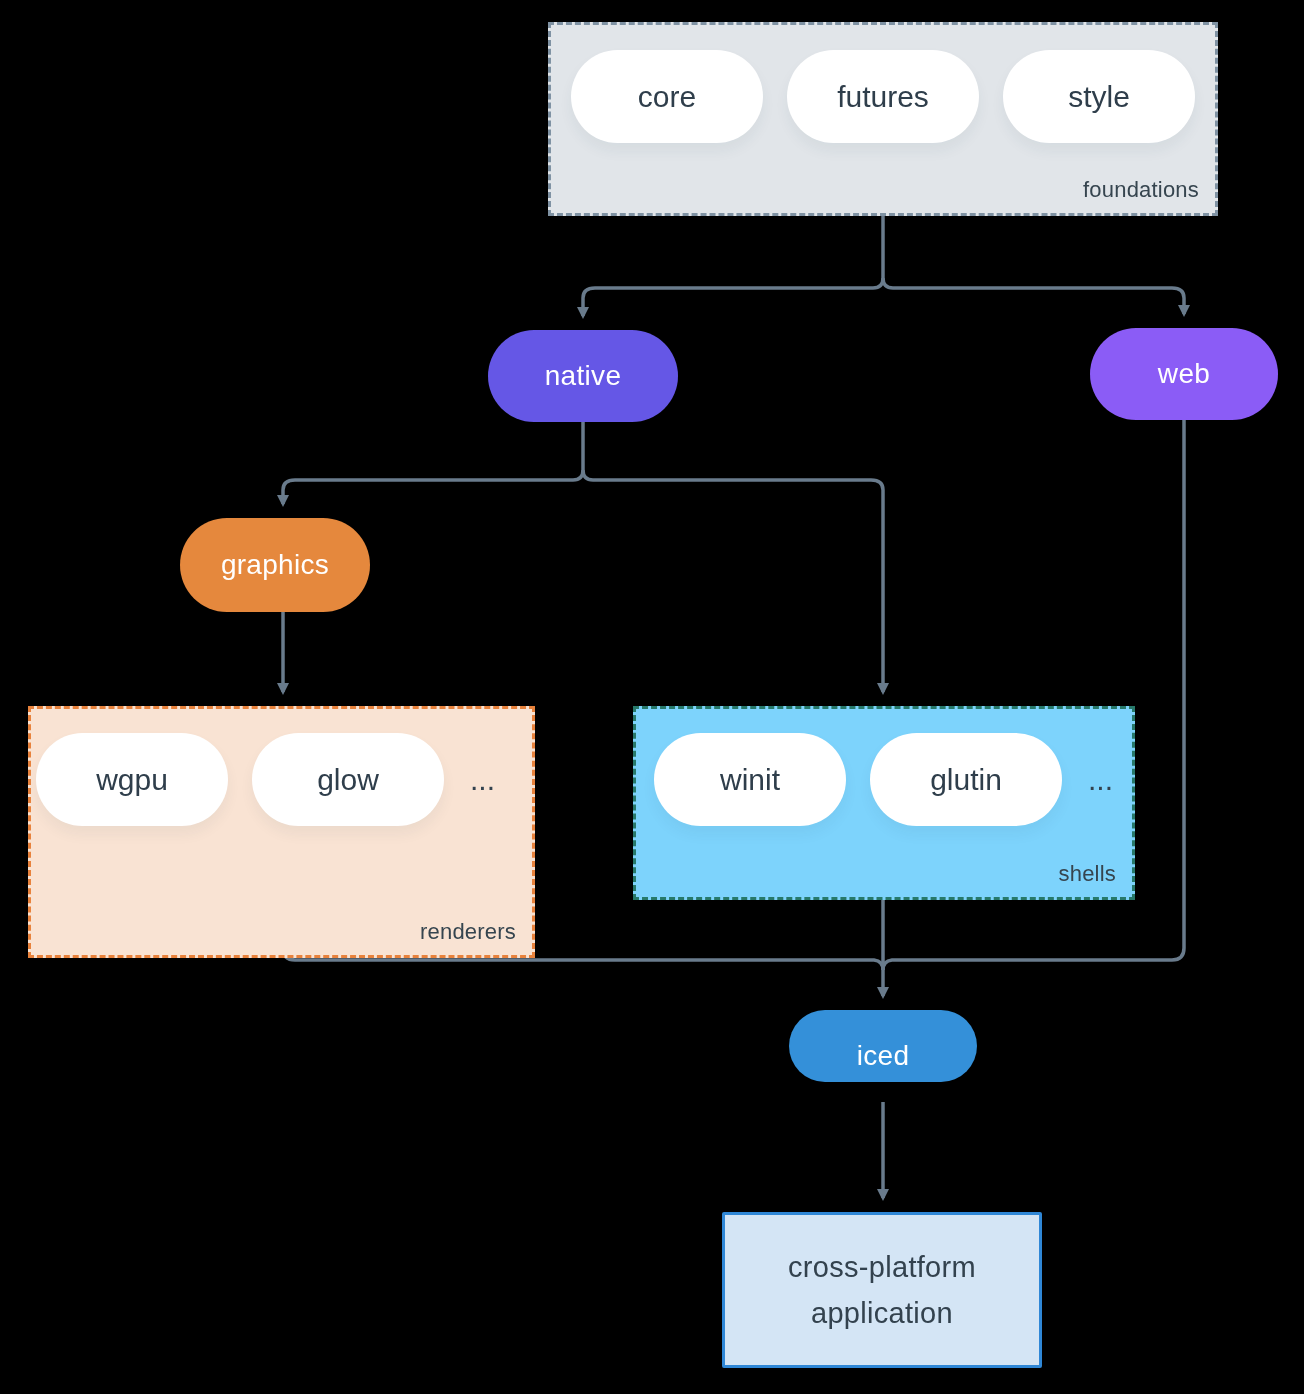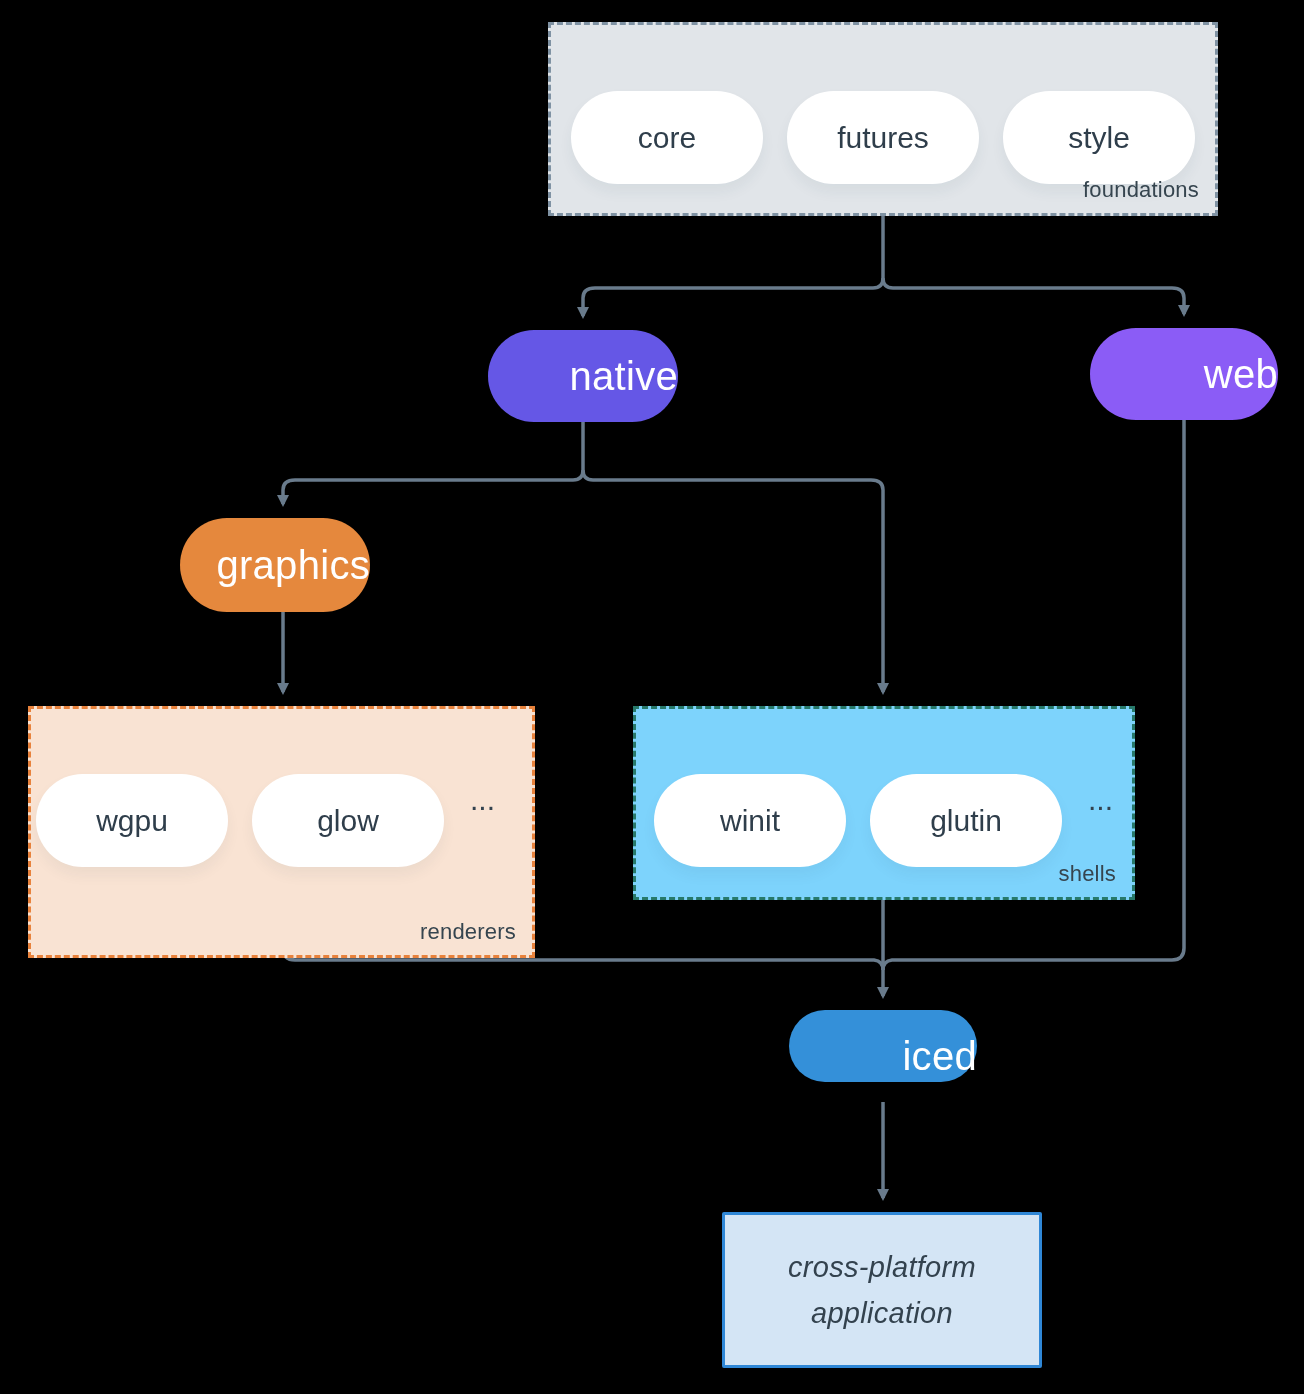--- a/index.html
+++ b/index.html
@@ -21,26 +21,25 @@
     position:absolute;right:16px;bottom:10px;
     font-size:22px;color:#36454f;letter-spacing:.2px;
   }
   .pill{
     height:93px;line-height:93px;border-radius:47px;
     text-align:center;font-size:30px;white-space:nowrap;
   }
   .pill.white{
     width:192px;background:#ffffff;color:#2f3e4b;
     box-shadow:0 8px 14px rgba(40,60,80,0.06);
-    margin-top:41px;
   }
   .node{
     position:absolute;z-index:2;
-    border-radius:47px;text-align:right;
-    font-size:40px;color:#ffffff;letter-spacing:.3px;
+    border-radius:47px;text-align:center;
+    font-size:28px;color:#ffffff;letter-spacing:.3px;
   }
   .ellipsis{font-size:30px;color:#33424e;padding-left:2px;}
   .g-foundations{
     left:548px;top:22px;width:670px;height:194px;
     background:#e1e5e9;border:3px dashed #7f92a3;
     padding:25px 0 0 20px;
   }
   .g-renderers{
     left:28px;top:706px;width:507px;height:252px;
     background:#f9e3d3;border:3px dashed #e8823c;
@@ -54,21 +53,20 @@
   .n-native{left:488px;top:330px;width:190px;height:92px;line-height:92px;background:#6557e6;}
   .n-web{left:1090px;top:328px;width:188px;height:92px;line-height:92px;background:#8b5cf6;}
   .n-graphics{left:180px;top:518px;width:190px;height:94px;line-height:94px;background:#e5883d;}
   .n-iced{left:789px;top:1010px;width:188px;height:72px;line-height:92px;background:#3490d9;}
   .n-app{
     left:722px;top:1212px;width:320px;height:156px;
     background:#d4e5f5;border:3px solid #2f87d6;border-radius:2px;
     box-sizing:border-box;color:#33424e;font-size:29px;line-height:1.6;
     display:flex;align-items:center;justify-content:center;text-align:center;
     padding:0 24px;
-    font-style:italic;
   }
 </style>
 </head>
 <body>
 
 <div id="stage">
 
   <svg class="wires" width="1304" height="1394" viewBox="0 0 1304 1394">
     <defs>
       <marker id="arrow" markerUnits="userSpaceOnUse" markerWidth="16" markerHeight="16" refX="9" refY="6" orient="auto">

